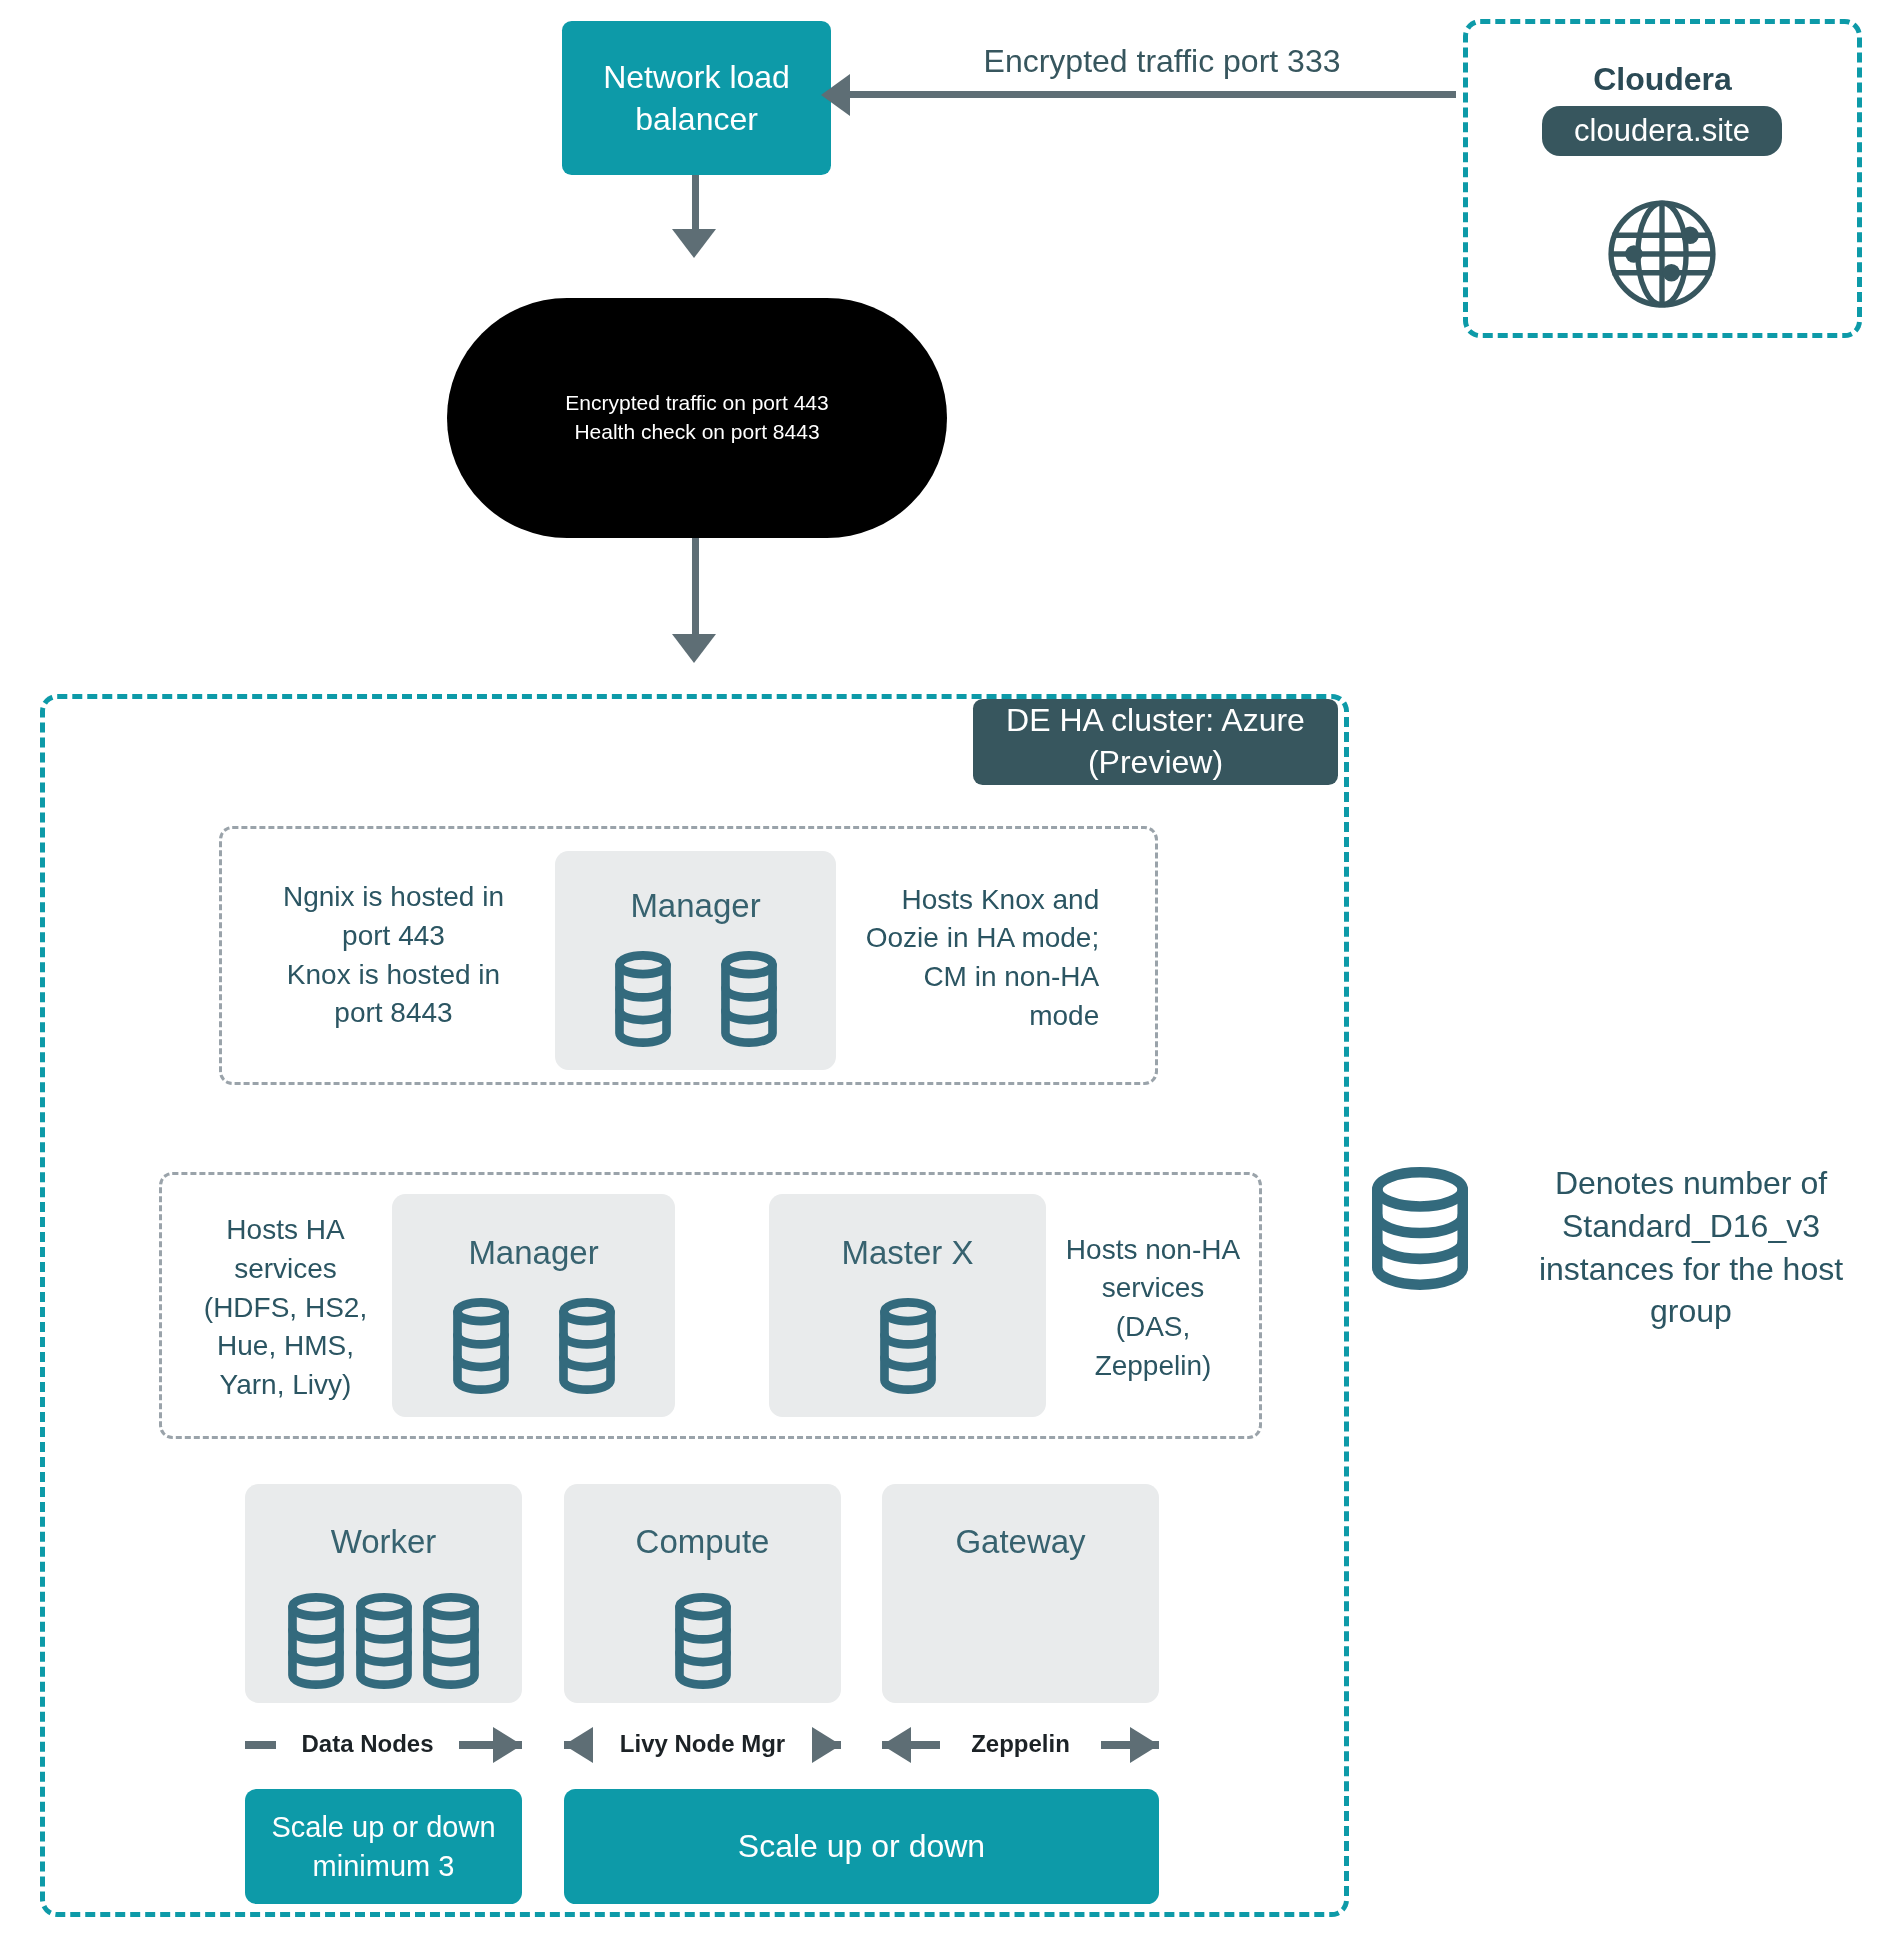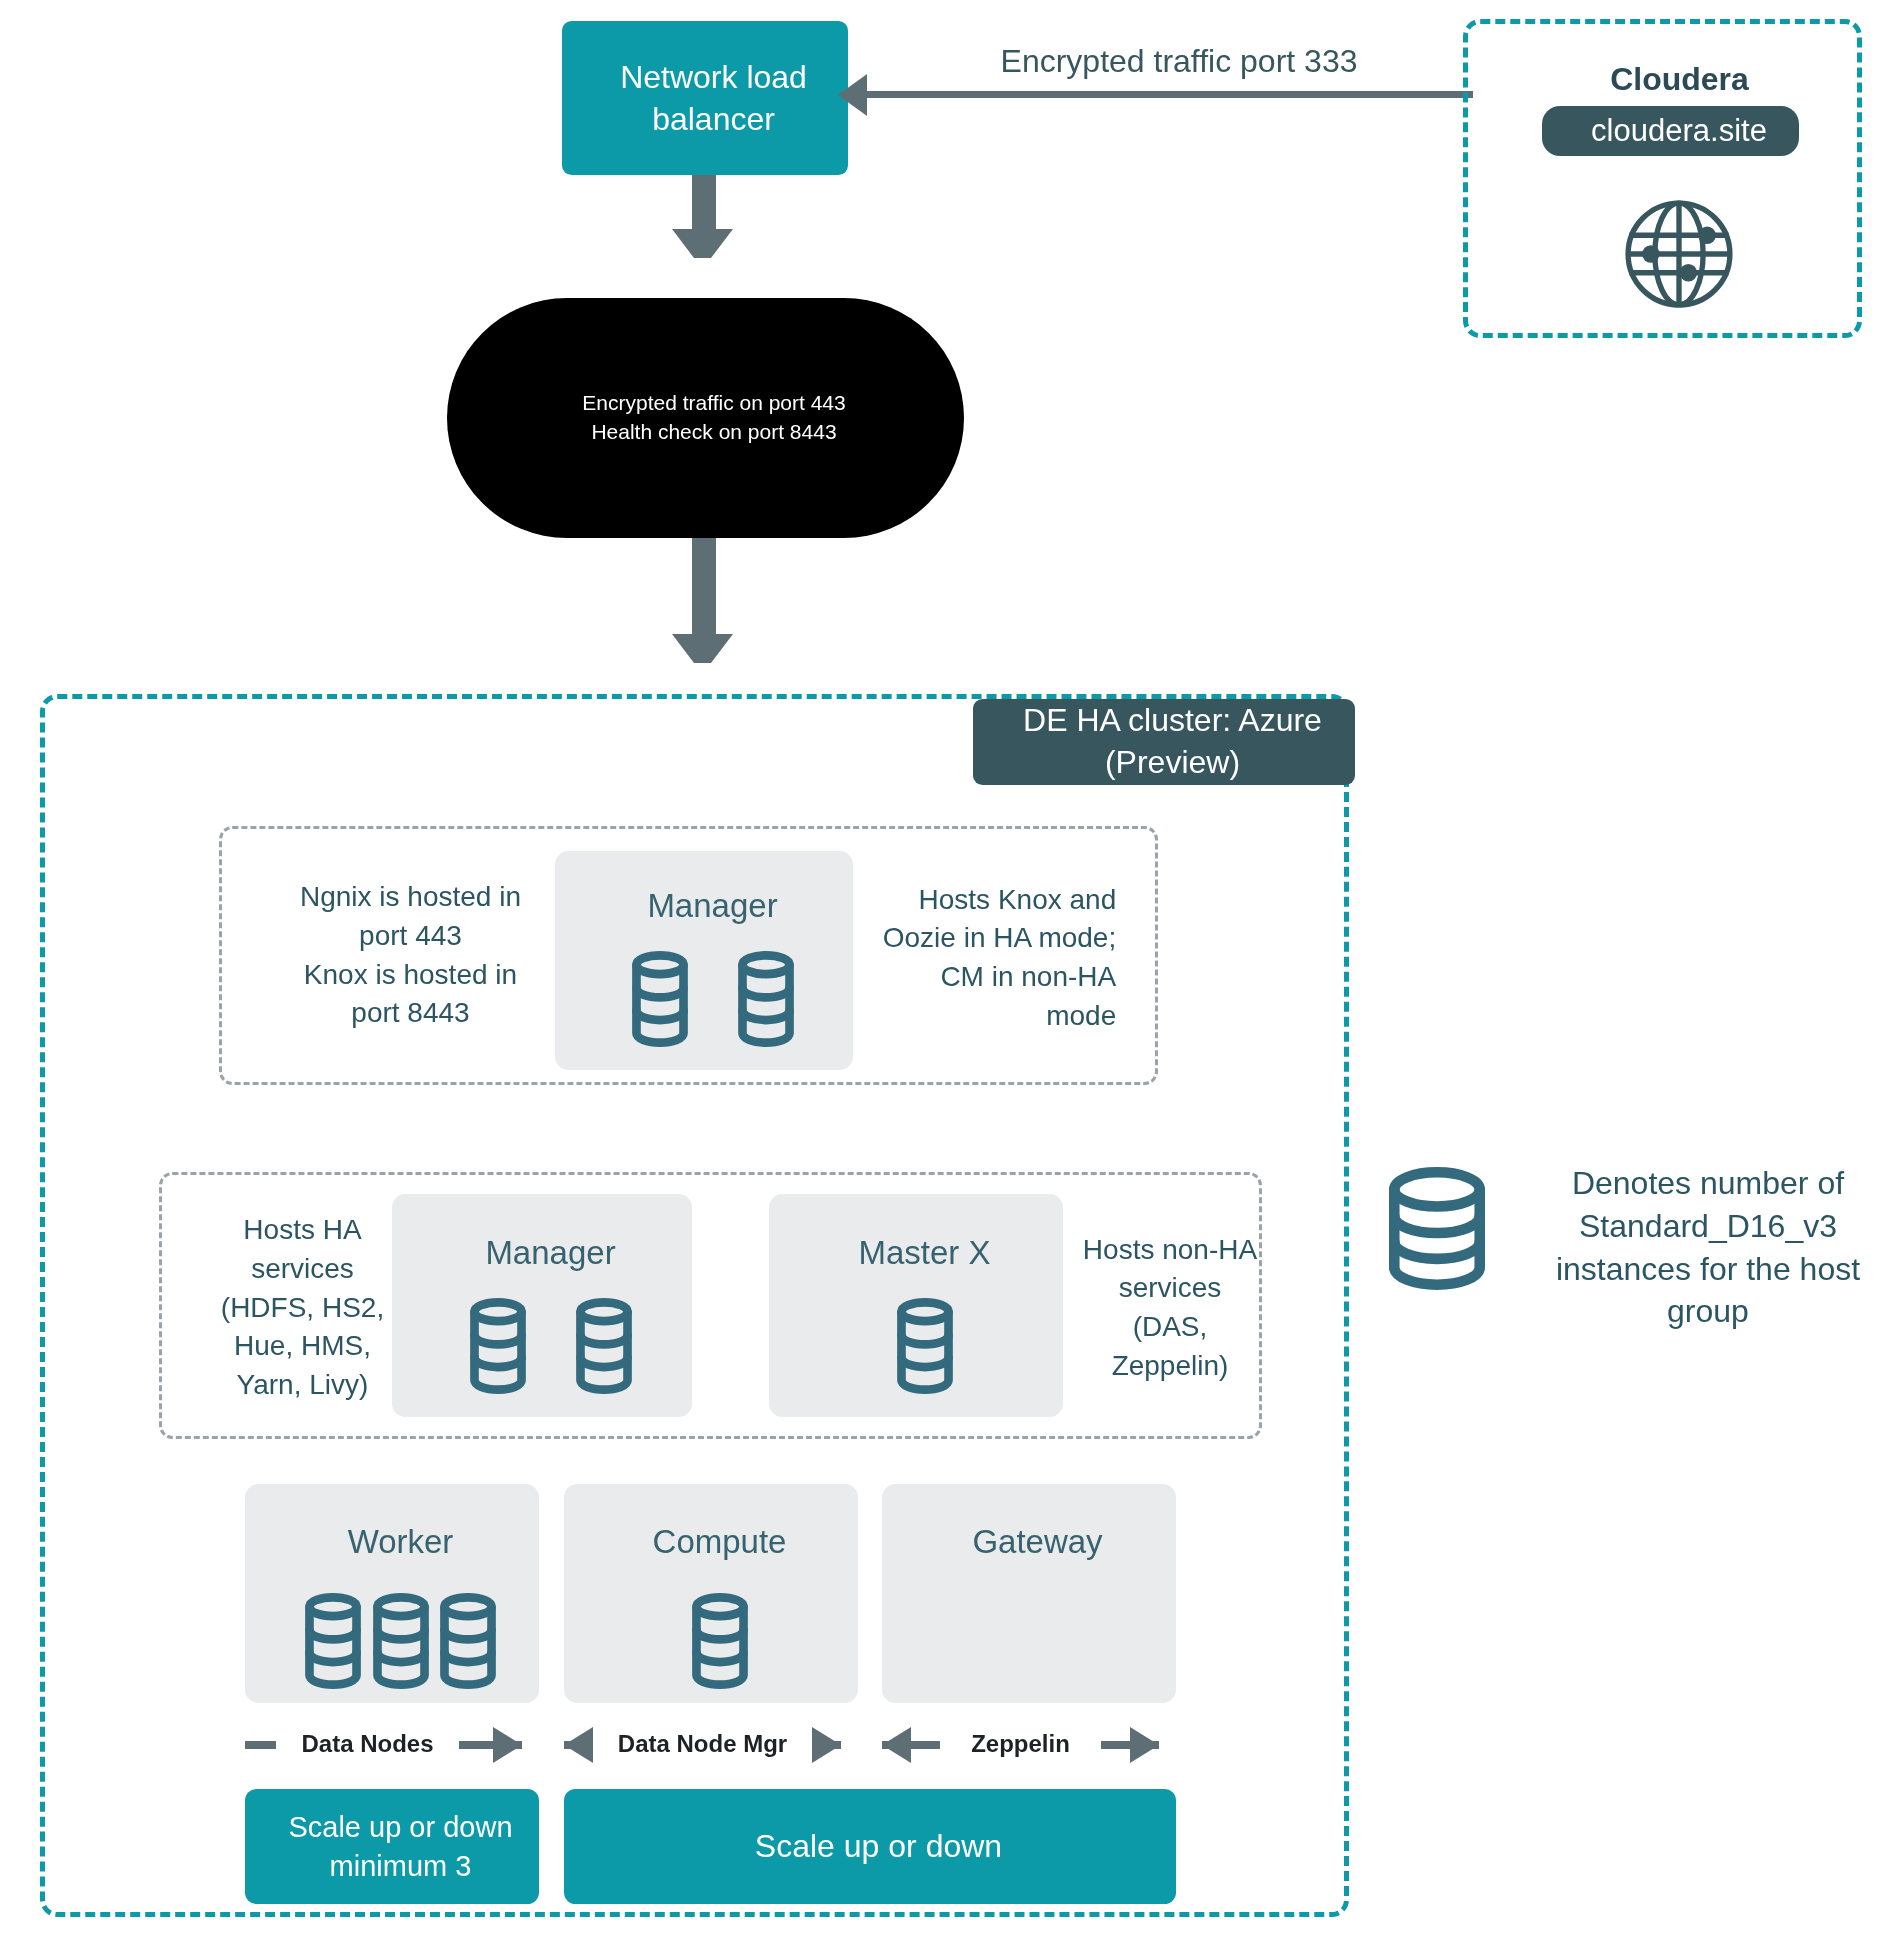--- a/index.html
+++ b/index.html
@@ -1,21 +1,21 @@
 <!DOCTYPE html>
 <html><head>
 <meta charset="utf-8">
 <style>
   html,body{margin:0;padding:0;background:#ffffff;}
   body{
     font-family:"Liberation Sans", sans-serif;
     width:1888px;height:1955px;position:relative;overflow:hidden;
     -webkit-font-smoothing:antialiased;
   }
-  .abs{position:absolute;padding-left:17px;}
+  .abs{position:absolute;}
   .ctr{display:flex;align-items:center;justify-content:center;text-align:center;}
 
   
   #nlb{
     left:562px;top:21px;width:269px;height:154px;
     background:#0d9aa8;border-radius:9.6px;
     color:#ffffff;font-size:32px;line-height:1.32;
   }
 
   
@@ -336,21 +336,21 @@
 <div class="abs arrowrow" id="arr-worker">
   <div class="bar" style="left:0;width:277px;"></div>
   <div class="ahead-r" style="left:248px;"></div>
   <div class="atxt" style="left:31px;width:183px;">Data Nodes</div>
 </div>
 
 <div class="abs arrowrow" id="arr-compute">
   <div class="bar" style="left:0;width:277px;"></div>
   <div class="ahead-l" style="left:0;"></div>
   <div class="ahead-r" style="left:248px;"></div>
-  <div class="atxt" style="left:29px;width:219px;">Data Node Mgr</div>
+  <div class="atxt" style="left:29px;width:219px;">Livy Node Mgr</div>
 </div>
 
 <div class="abs arrowrow" id="arr-gateway">
   <div class="bar" style="left:0;width:277px;"></div>
   <div class="ahead-l" style="left:0;"></div>
   <div class="ahead-r" style="left:248px;"></div>
   <div class="atxt" style="left:58px;width:161px;">Zeppelin</div>
 </div>
 
 <div class="abs ctr" id="scale-worker">

